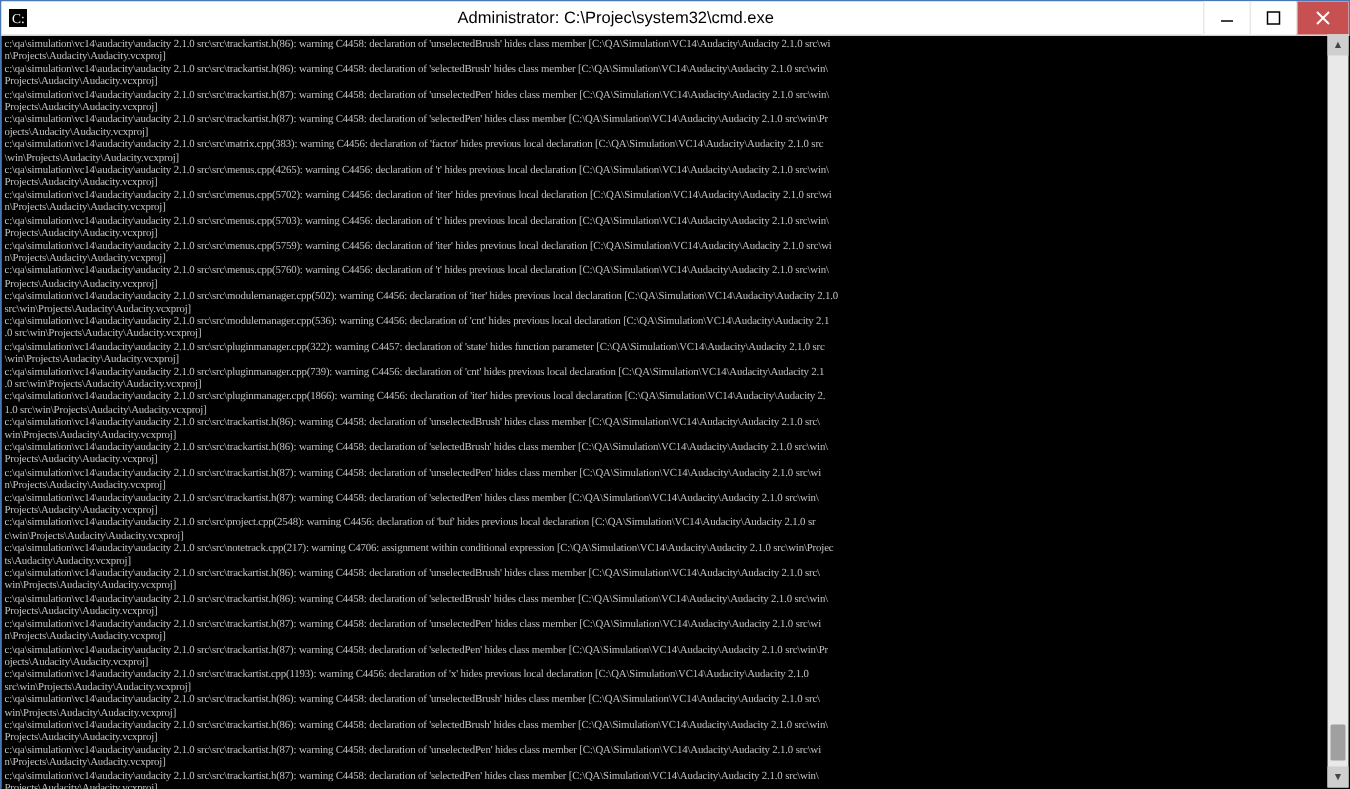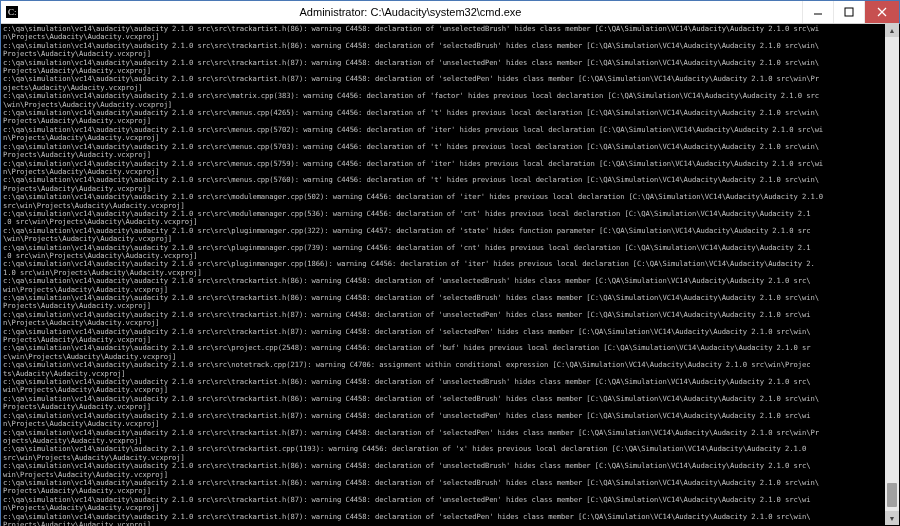--- a/index.html
+++ b/index.html
@@ -66,20 +66,21 @@
     height: 504px;
     width: 896px;
     overflow: hidden;
     white-space: pre;
   }
   .console .line {
     display: block;
     overflow: hidden;
     text-overflow: clip;
     white-space: nowrap;
+    font-family: Liberation Serif, serif;
   }
   .scrollbar {
     position: absolute;
     right: 0;
     top: 22px;
     bottom: 0;
     width: 14px;
     background: #e9e9e9;
   }
   .scroll-up, .scroll-down {
@@ -107,21 +108,21 @@
 <body>
 
 <div class="window-frame">
   <div class="titlebar">
     <span class="title-icon">
       <svg width="14" height="14" viewBox="0 0 14 14">
         <rect x="1" y="1" width="12" height="12" fill="#000"></rect>
         <text x="3" y="10" font-size="9" fill="#fff" font-family="Consolas">C:</text>
       </svg>
     </span>
-    <span class="title-text">Administrator: C:\Audacity\system32\cmd.exe</span>
+    <span class="title-text">Administrator: C:\Projec\system32\cmd.exe</span>
     <div class="win-controls">
       <div class="win-btn">
         <svg width="10" height="10">
             <line x1="1" y1="7" x2="9" y2="7" stroke="#000" stroke-width="1"></line>
           </svg>
       </div>
       <div class="win-btn">
         <svg width="10" height="10">
             <rect x="1" y="1" width="8" height="8" fill="none" stroke="#000" stroke-width="1"></rect>
           </svg>

